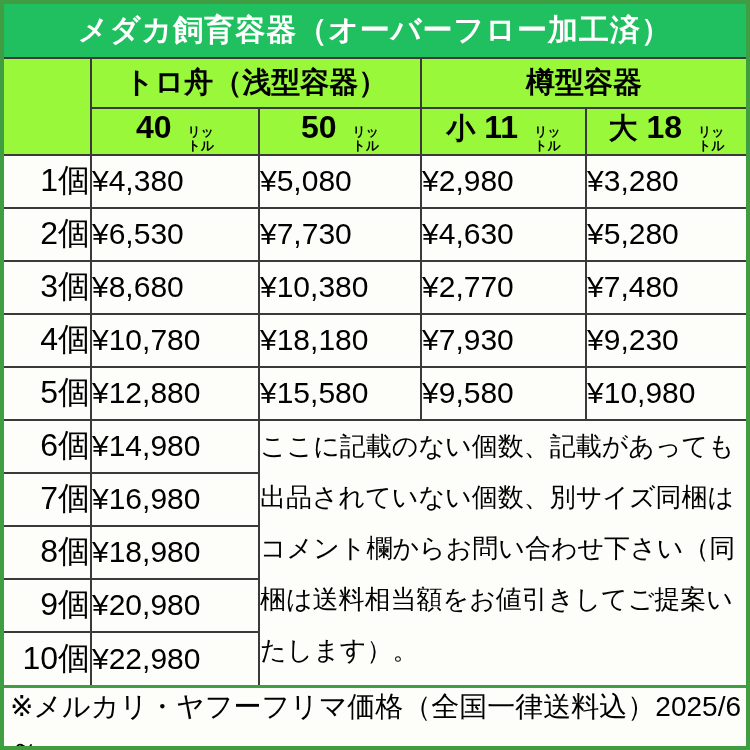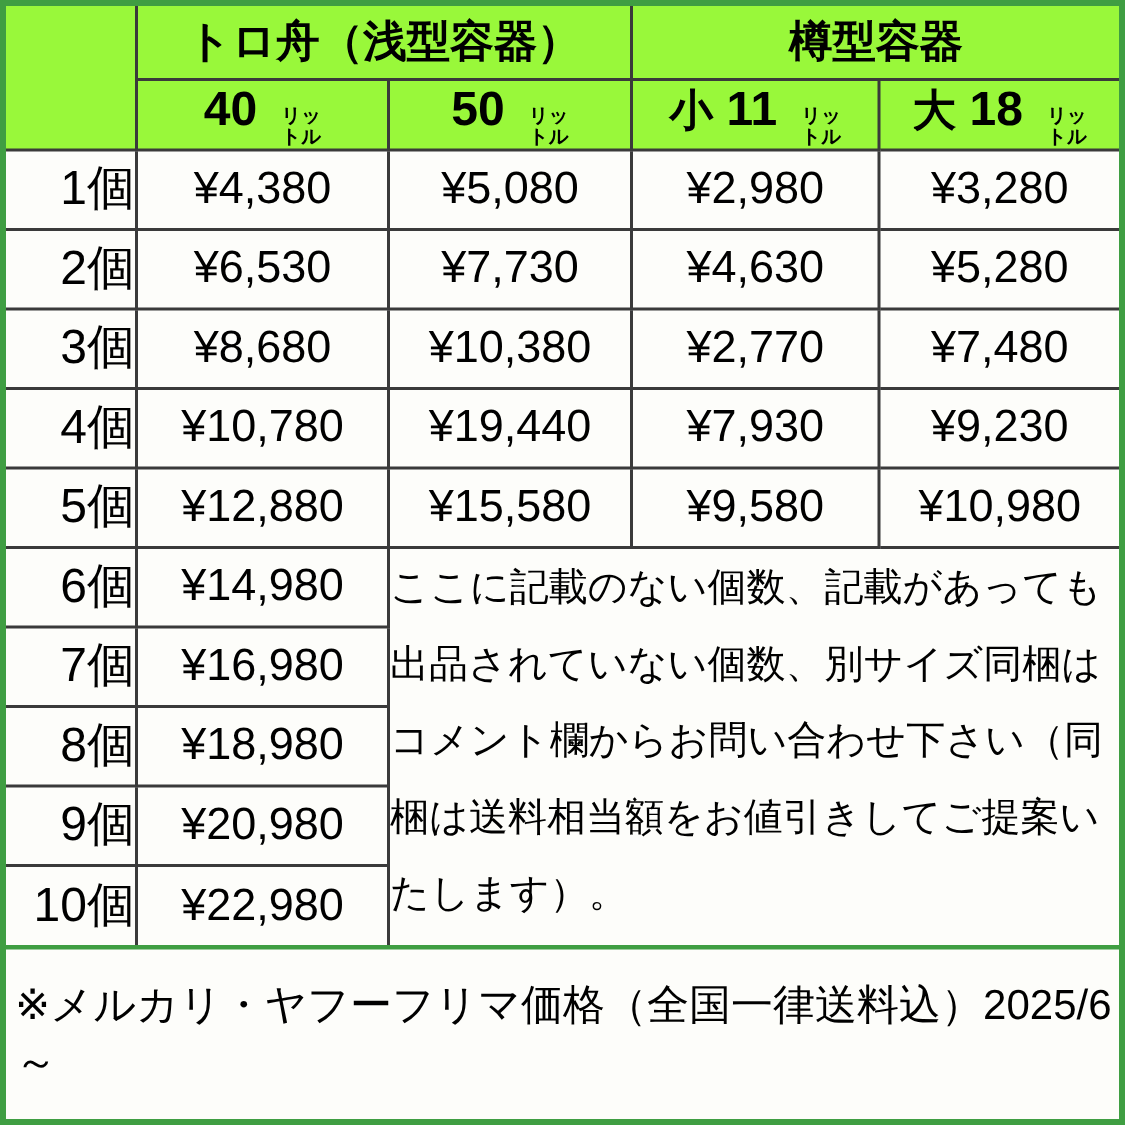--- a/index.html
+++ b/index.html
@@ -19,32 +19,33 @@
   tr.hr2{height:44px;}
   tr.dr{height:53px;}
   .hcell{background:#99f83a;font-weight:bold;text-align:center;vertical-align:middle;}
   .gh{font-size:29px;}
   .sz{font-size:32px;white-space:nowrap;}
   .sz .prefix{font-size:29px;}
   .sz .prefix:not(:empty){margin-right:9px;}
   .unit{display:inline-flex;flex-direction:column;font-size:13px;line-height:1.1;
         font-weight:bold;margin-left:16px;vertical-align:2px;text-align:left;}
   td.lbl{background:#fdfdfa;text-align:right;padding-right:8px;font-size:32px;vertical-align:middle;}
-  td.pr{background:#fdfdfa;text-align:center;padding-right:10px;font-size:30px;vertical-align:middle;
+  td.pr{background:#fdfdfa;text-align:left;padding-right:10px;font-size:30px;vertical-align:middle;
         white-space:nowrap;}
   td.note{background:#fdfdfa;vertical-align:top;padding:6px 5px 0 6px;
           font-size:26px;line-height:51px;letter-spacing:0;}
   .footer{flex:1 1 auto;border-top:3px solid #3f9e42;background:#fdfdfa;
           display:flex;align-items:center;padding-left:6px;font-size:28px;}
 </style>
 </head>
 <body>
 
 <div class="frame">
 
+  <div class="banner">メダカ飼育容器（オーバーフロー加工済）</div>
 
   <table class="price">
     <colgroup>
       <col style="width:87px">
         <col style="width:168px">
         <col style="width:162px">
       <col style="width:165px">
         <col>
     </colgroup>
     <tbody>
@@ -89,21 +90,21 @@
       <tr class="dr">
         <td class="lbl edge-l">3個</td>
         <td class="pr">¥8,680</td>
         <td class="pr">¥10,380</td>
         <td class="pr">¥2,770</td>
         <td class="pr edge-r">¥7,480</td>
       </tr>
       <tr class="dr">
         <td class="lbl edge-l">4個</td>
         <td class="pr">¥10,780</td>
-        <td class="pr">¥19,440</td>
+        <td class="pr">¥18,180</td>
         <td class="pr">¥7,930</td>
         <td class="pr edge-r">¥9,230</td>
       </tr>
       <tr class="dr">
         <td class="lbl edge-l">5個</td>
         <td class="pr">¥12,880</td>
         <td class="pr">¥15,580</td>
         <td class="pr">¥9,580</td>
         <td class="pr edge-r">¥10,980</td>
       </tr>

